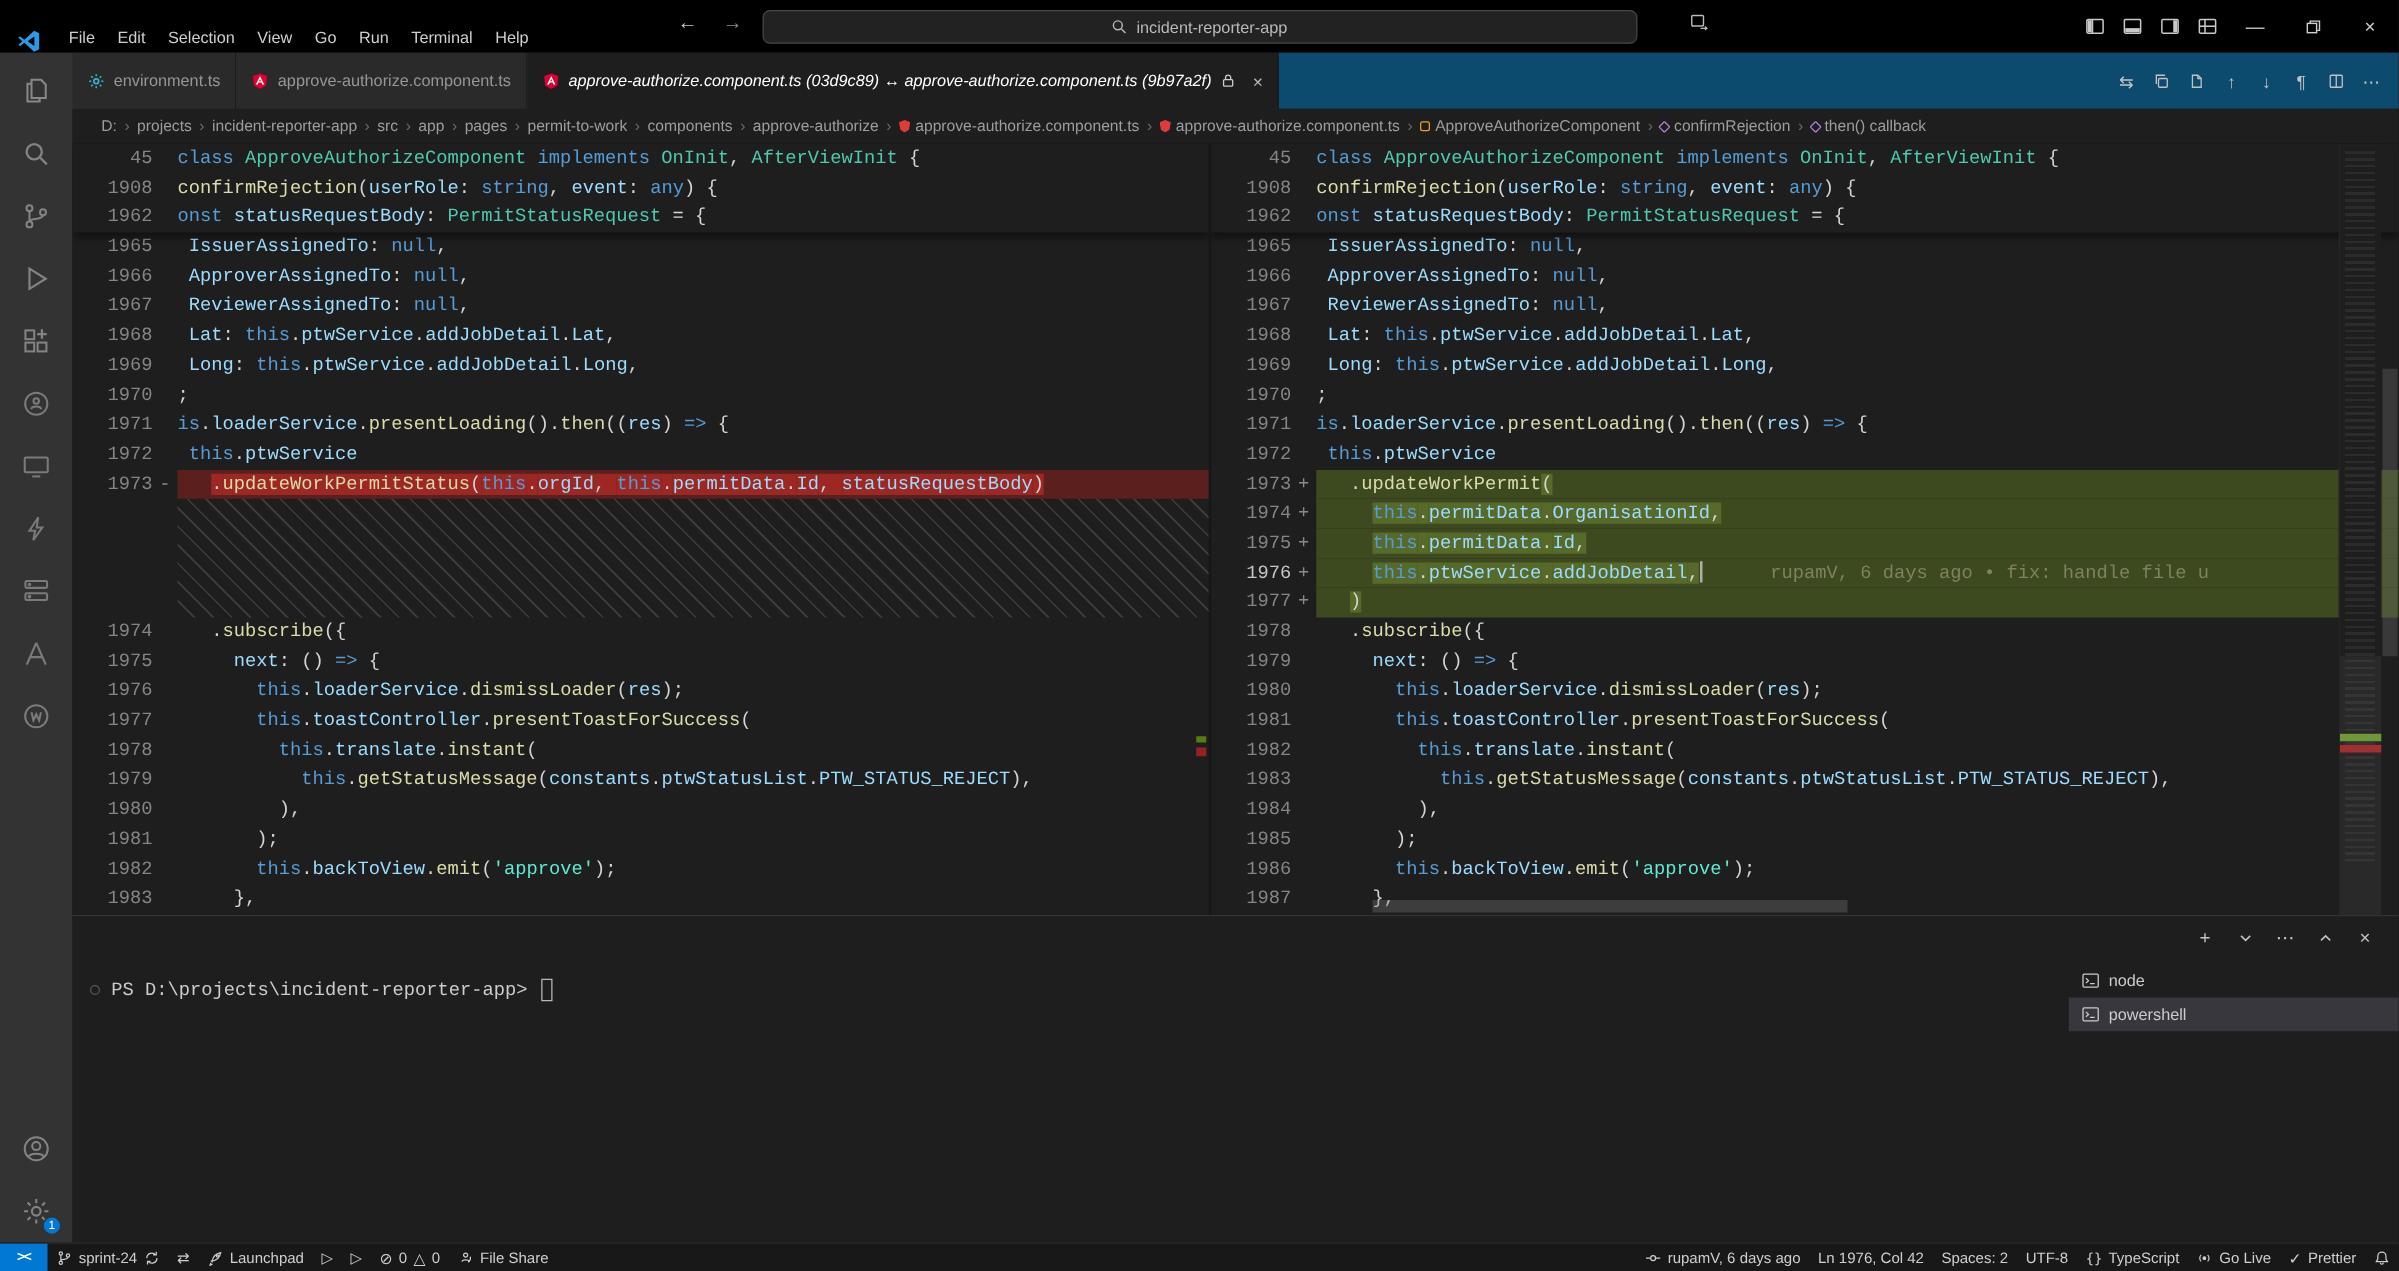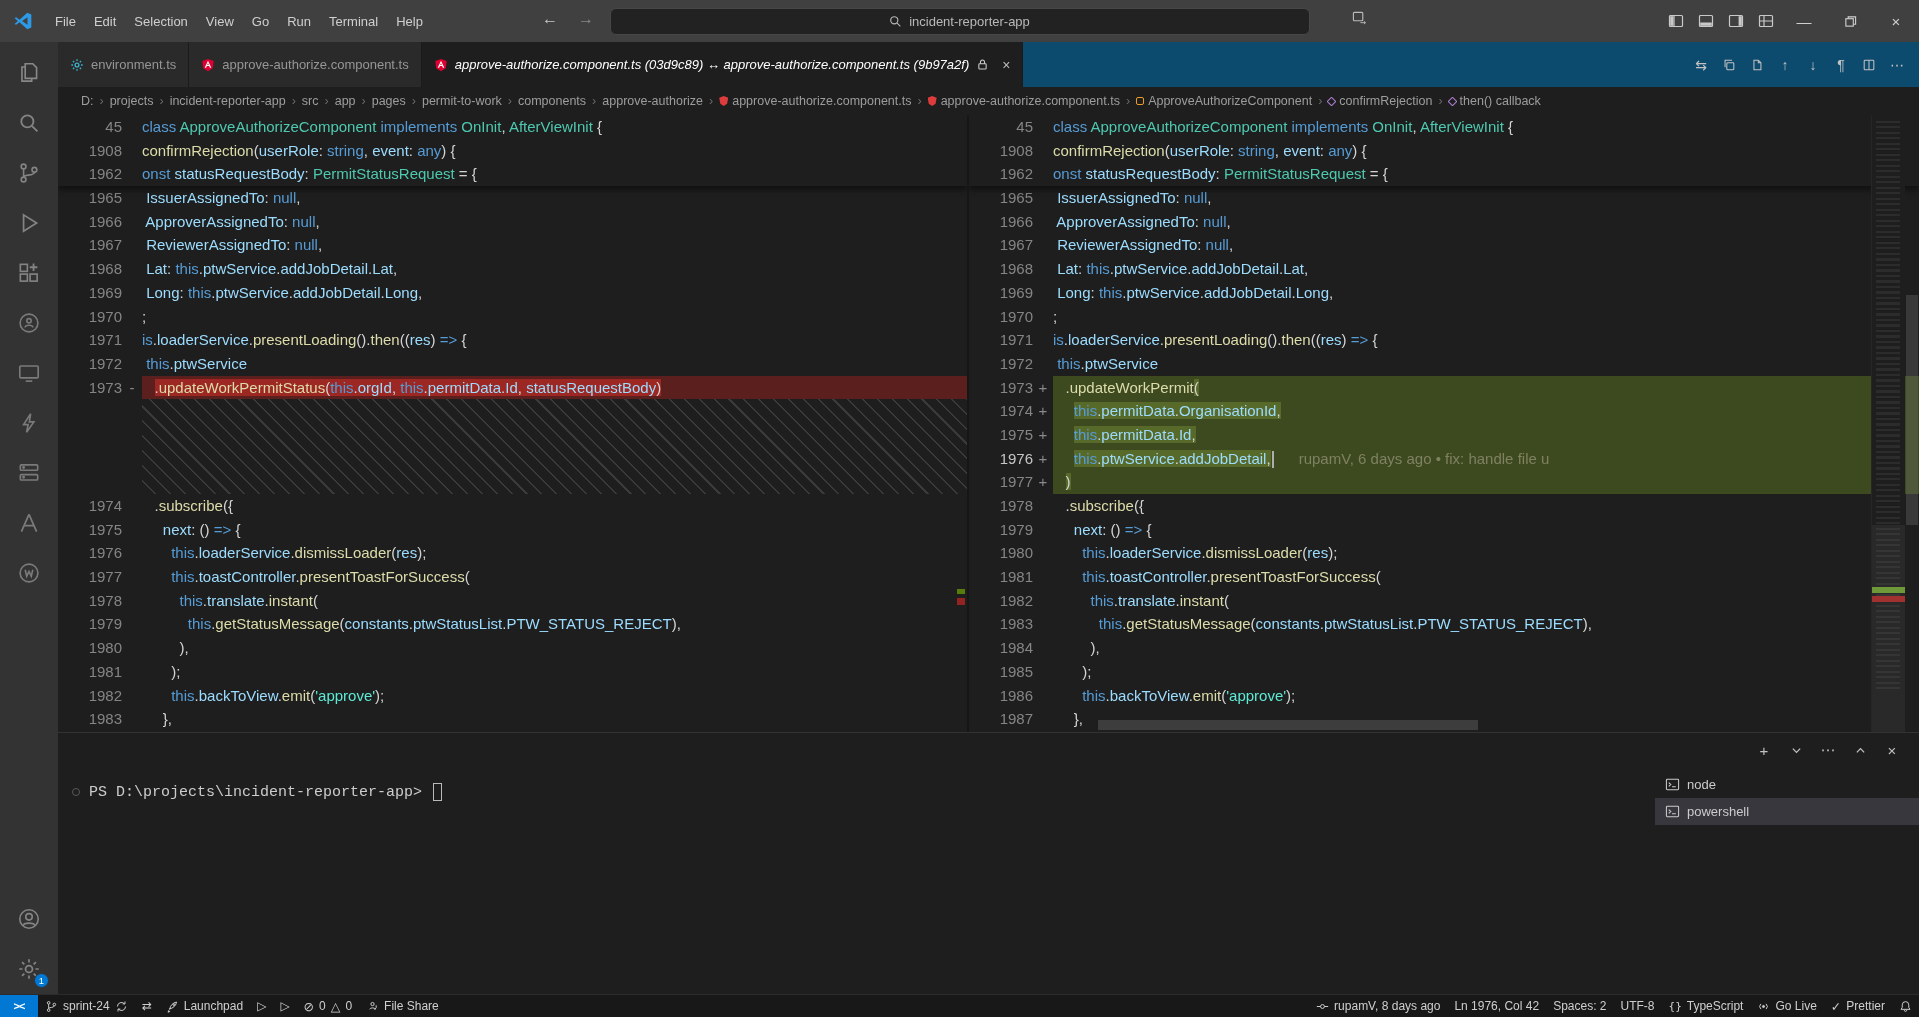--- a/index.html
+++ b/index.html
@@ -1,21 +1,21 @@
 <!DOCTYPE html>
 <html><head>
 <meta charset="utf-8">
 <style>
 *{margin:0;padding:0;box-sizing:border-box}
 html,body{width:1919px;height:1017px;overflow:hidden;background:#1e1e1e;
   font-family:"Liberation Sans",sans-serif;color:#cccccc;font-size:13px}
 .window{display:flex;flex-direction:column;width:100%;height:100%}
 
 
-.titlebar{height:42px;background:#404040;display:flex;align-items:center;position:relative;flex:none}
+.titlebar{height:42px;background:#000000;display:flex;align-items:flex-end;position:relative;flex:none}
 .logo{width:46px;display:flex;justify-content:center}
 .menus{display:flex;align-items:center}
 .menu{padding:5px 9px;color:#cfcfcf;border-radius:4px}
 .nav-arrow{position:abs;color:#c9c9c9;font-size:16px;position:absolute;top:10px}
 .nav-back{left:542px}.nav-fwd{left:578px;color:#8a8a8a}
 .cmdcenter{position:absolute;left:50%;transform:translateX(-50%);top:8px;width:700px;height:27px;
   background:#222223;border:1px solid #474747;border-radius:6px;display:flex;align-items:center;
   justify-content:center;gap:7px;color:#b9b9b9}
 .tb-after{position:absolute;left:1352px;top:10px;display:flex;gap:4px;color:#bbb}
 .tb-right{position:absolute;right:0;top:0;height:100%;display:flex;align-items:center}
@@ -52,21 +52,21 @@
 .bc-file{background:#dd3c3c;clip-path:polygon(50% 0,100% 18%,88% 78%,50% 100%,12% 78%,0 18%)}
 .bc-class{border:1.5px solid #ee9d28;border-radius:2px;width:8px;height:8px}
 .bc-method{border:1.5px solid #b180d7;width:7px;height:7px;transform:rotate(45deg);border-radius:1px}
 
 
 .editor{height:617px;display:flex;flex:none;background:#1e1e1e;position:relative;min-width:0}
 .pane{position:relative;overflow:hidden;background:#1e1e1e}
 .pane-left{width:911px;flex:none;border-right:2px solid #161616}
 .pane-right{flex:1}
 .sticky{position:relative;z-index:2;box-shadow:0 4px 6px rgba(0,0,0,.45);background:#1e1e1e}
-.crow{display:flex;height:23.7px;line-height:23.7px;font-family:Liberation Sans, sans-serif;font-size:15px;white-space:pre}
+.crow{display:flex;height:23.7px;line-height:23.7px;font-family:Liberation Mono, monospace;font-size:15px;white-space:pre}
 .gut{width:64px;flex:none;text-align:right;color:#858585}
 .sign{width:20px;flex:none;text-align:center;color:#8a8a8a}
 .code{flex:1;white-space:pre;color:#d4d4d4;min-width:0;overflow:hidden}
 .k{color:#569cd6}.t{color:#4ec9b0}.f{color:#dcdcaa}.v{color:#9cdcfe}.s{color:#5eead4}.p{color:#d4d4d4}
 .rem .code{background:#5b201e}
 .rem .tok.h{background:#9d2722}
 .add .code{background:#3d4a20}
 .add .tok.h{background:#586a2a}
 .cur .gut{color:#c6c6c6}
 .hatchrow{display:flex}
@@ -626,21 +626,21 @@
       </div>
     </div>
     <div class="sb-right">
       <div class="sb-item">
         <svg class="sb-svg" width="13" height="13" viewBox="0 0 16 16">
             <g fill="none" stroke="#cfcfcf" stroke-width="1.2">
               <circle cx="8" cy="8" r="2.4"></circle>
               <path d="M1 8h4.5M10.5 8H15"></path>
             </g>
           </svg>
-        <span>rupamV, 8 days ago</span>
+        <span>rupamV, 6 days ago</span>
       </div>
       <div class="sb-item">
           <span>Ln 1976, Col 42</span>
         </div>
       <div class="sb-item">
           <span>Spaces: 2</span>
         </div>
       <div class="sb-item">
           <span>UTF-8</span>
         </div>

